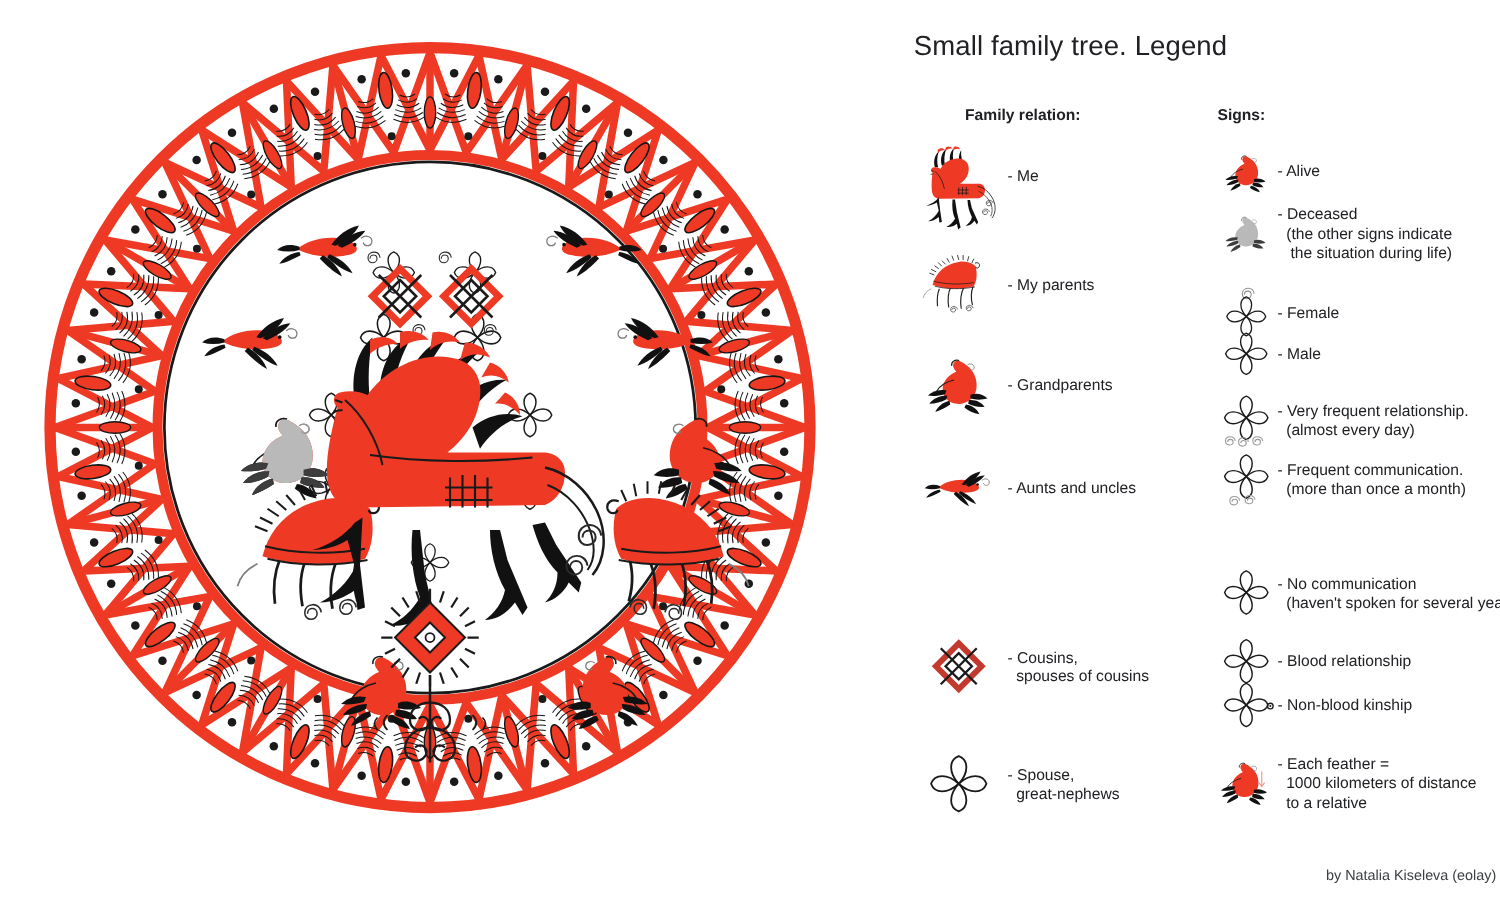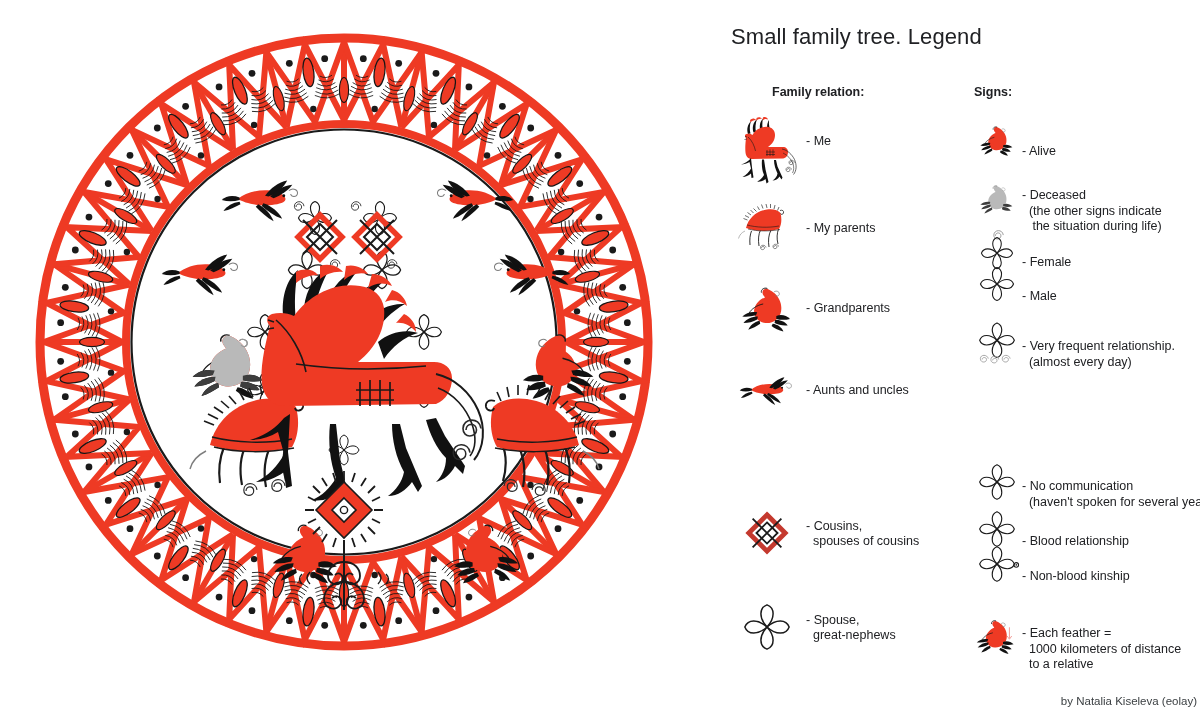--- a/index.html
+++ b/index.html
@@ -27,21 +27,21 @@
   .lg-txt{font-size:12.5px;line-height:15.5px;color:#202124;white-space:pre;padding-top:2px;}
 
   
   .fam{left:32px;width:230px;}
   .fam .lg-icon{width:70px;}
   .fam .lg-txt{margin-left:4px;}
 
   
   .sgn{left:274px;width:226px;}
   .sgn .lg-icon{width:46px;}
-  .sgn .lg-txt{margin-left:2px;margin-top:24px;}
+  .sgn .lg-txt{margin-left:2px;}
 
   #credit{position:absolute;right:3px;bottom:16px;font-size:11.5px;color:#3c4043;}
 </style>
 </head>
 <body>
 
 <div id="root">
 
   <div id="mandala">
     <svg viewBox="0 0 624 624" xmlns="http://www.w3.org/2000/svg">
@@ -691,20 +691,33 @@
             <path d="M-17 22 c0 -3 5 -3 5 0 c0 4 -7 4 -7 -1 c0 -5 8 -5 9 0"></path>
             <path d="M-5 23 c0 -3 5 -3 5 0 c0 4 -7 4 -7 -1 c0 -5 8 -5 9 0"></path>
             <path d="M8 22 c0 -3 5 -3 5 0 c0 4 -7 4 -7 -1 c0 -5 8 -5 9 0"></path>
           </g>
         </svg>
       </span>
       <span class="lg-txt">- Very frequent relationship.
   (almost every day)</span>
     </div>
 
+    <div class="lg-item sgn" style="top:360px">
+      <span class="lg-icon">
+        <svg width="42" height="46" viewBox="-24 -24 48 52">
+          <use href="#quatre" transform="scale(0.66)"></use>
+          <g stroke="#9a9a9a" stroke-width="1" fill="none">
+            <path d="M-13 23 c0 -3 5 -3 5 0 c0 4 -7 4 -7 -1 c0 -5 8 -5 9 0"></path>
+            <path d="M1 22 c0 -3 5 -3 5 0 c0 4 -7 4 -7 -1 c0 -5 8 -5 9 0"></path>
+          </g>
+        </svg>
+      </span>
+      <span class="lg-txt">- Frequent communication.
+  (more than once a month)</span>
+    </div>
 
 
     <div class="lg-item sgn" style="top:453px">
       <span class="lg-icon">
         <svg width="42" height="42" viewBox="-24 -24 48 48">
             <use href="#quatre" transform="scale(0.66)"></use>
           </svg>
       </span>
       <span class="lg-txt">- No communication
   (haven't spoken for several years)</span>

